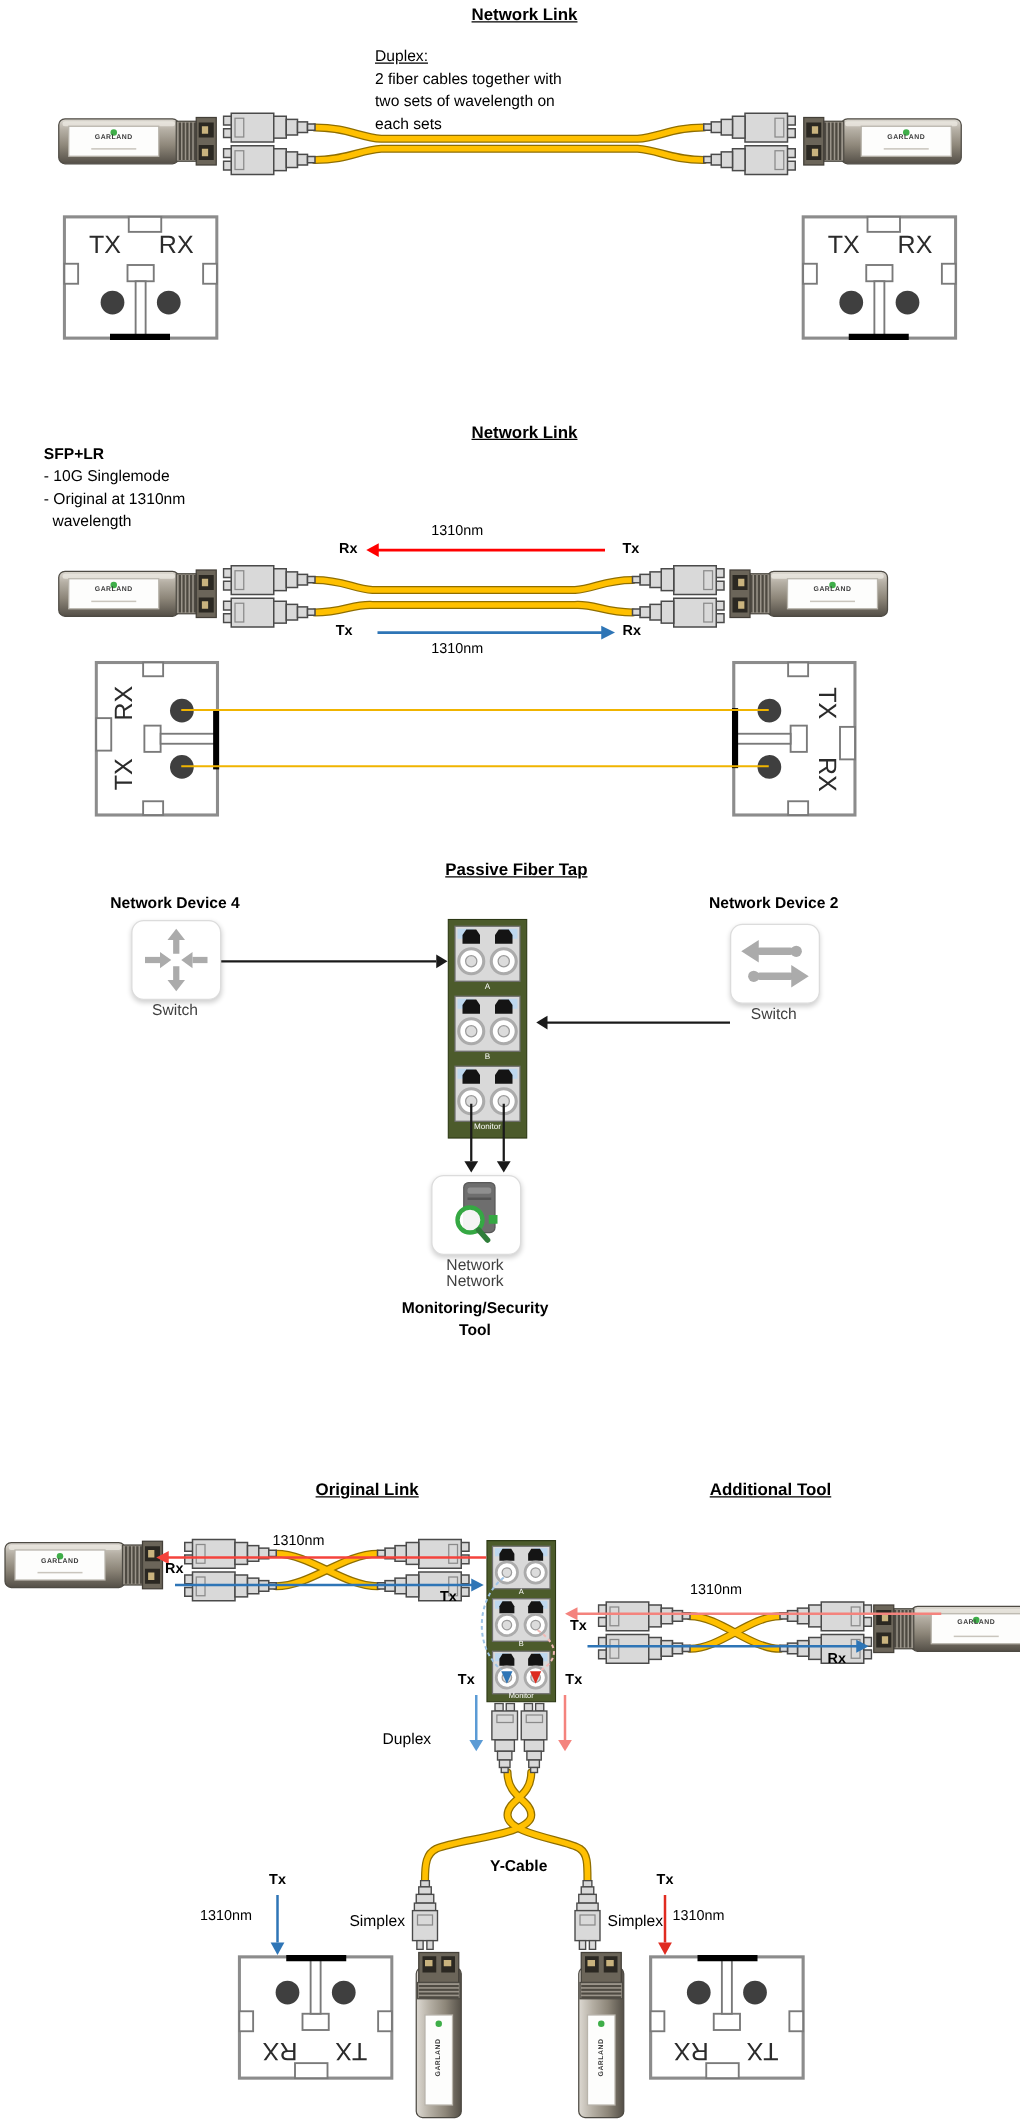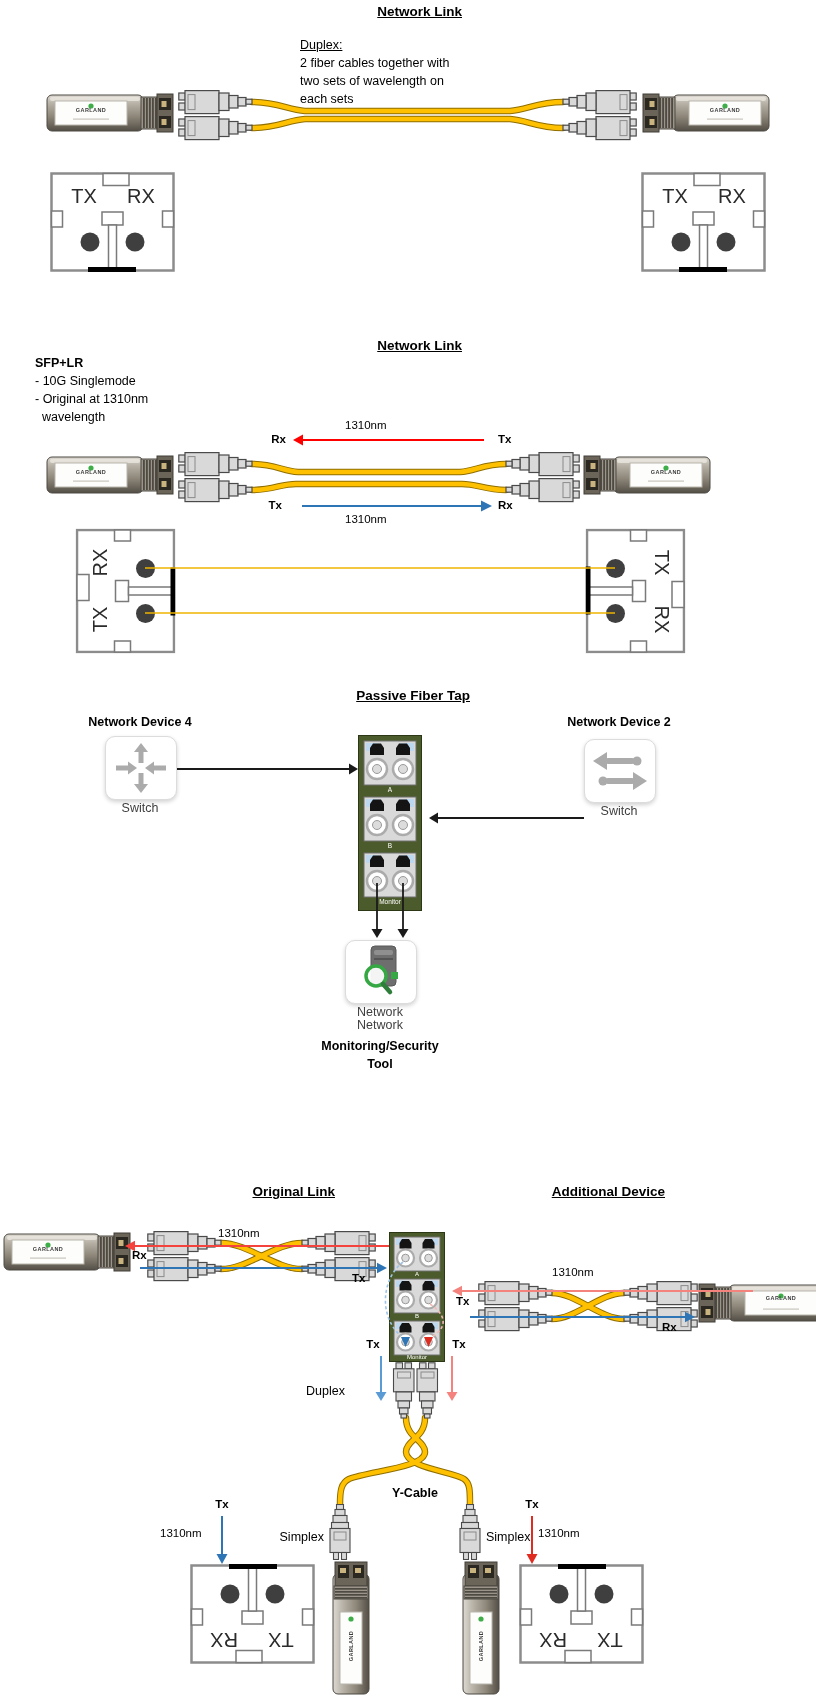--- a/index.html
+++ b/index.html
@@ -499,21 +499,21 @@
 <div class="abs t12 b ctr" style="left:70px;top:715px;width:140px">Network Device 4</div>
 <div class="abs t12 ctr gray" style="left:105px;top:801px;width:70px">Switch</div>
 <div class="abs t12 b ctr" style="left:549px;top:715px;width:140px">Network Device 2</div>
 <div class="abs t12 ctr gray" style="left:584px;top:804px;width:70px">Switch</div>
 <div class="abs t12 ctr gray" style="left:335px;top:1005px;width:90px">Network</div>
 <div class="abs t12 ctr gray" style="left:335px;top:1018px;width:90px">Network</div>
 <div class="abs t12 b ctr" style="left:290px;top:1039px;width:180px">Monitoring/Security</div>
 <div class="abs t12 b ctr" style="left:290px;top:1057px;width:180px">Tool</div>
 
 <div class="abs title" style="left:155px;top:1184px;width:180px">Original Link</div>
-<div class="abs title" style="left:485px;top:1184px;width:180px">Additional Device</div>
+<div class="abs title" style="left:485px;top:1184px;width:180px">Additional Tool</div>
 <div class="abs wl" style="left:218px;top:1227px;width:60px">1310nm</div>
 <div class="abs dir" style="left:132px;top:1249px">Rx</div>
 <div class="abs dir" style="left:352px;top:1272px">Tx</div>
 <div class="abs wl" style="left:552px;top:1266px;width:60px">1310nm</div>
 <div class="abs dir" style="left:456px;top:1295px">Tx</div>
 <div class="abs dir" style="left:662px;top:1321px">Rx</div>
 <div class="abs dir ctr" style="left:362px;top:1338px;width:22px">Tx</div>
 <div class="abs dir ctr" style="left:448px;top:1338px;width:22px">Tx</div>
 <div class="abs t12" style="left:306px;top:1384px">Duplex</div>
 <div class="abs t12 b ctr" style="left:382px;top:1486px;width:66px">Y-Cable</div>

